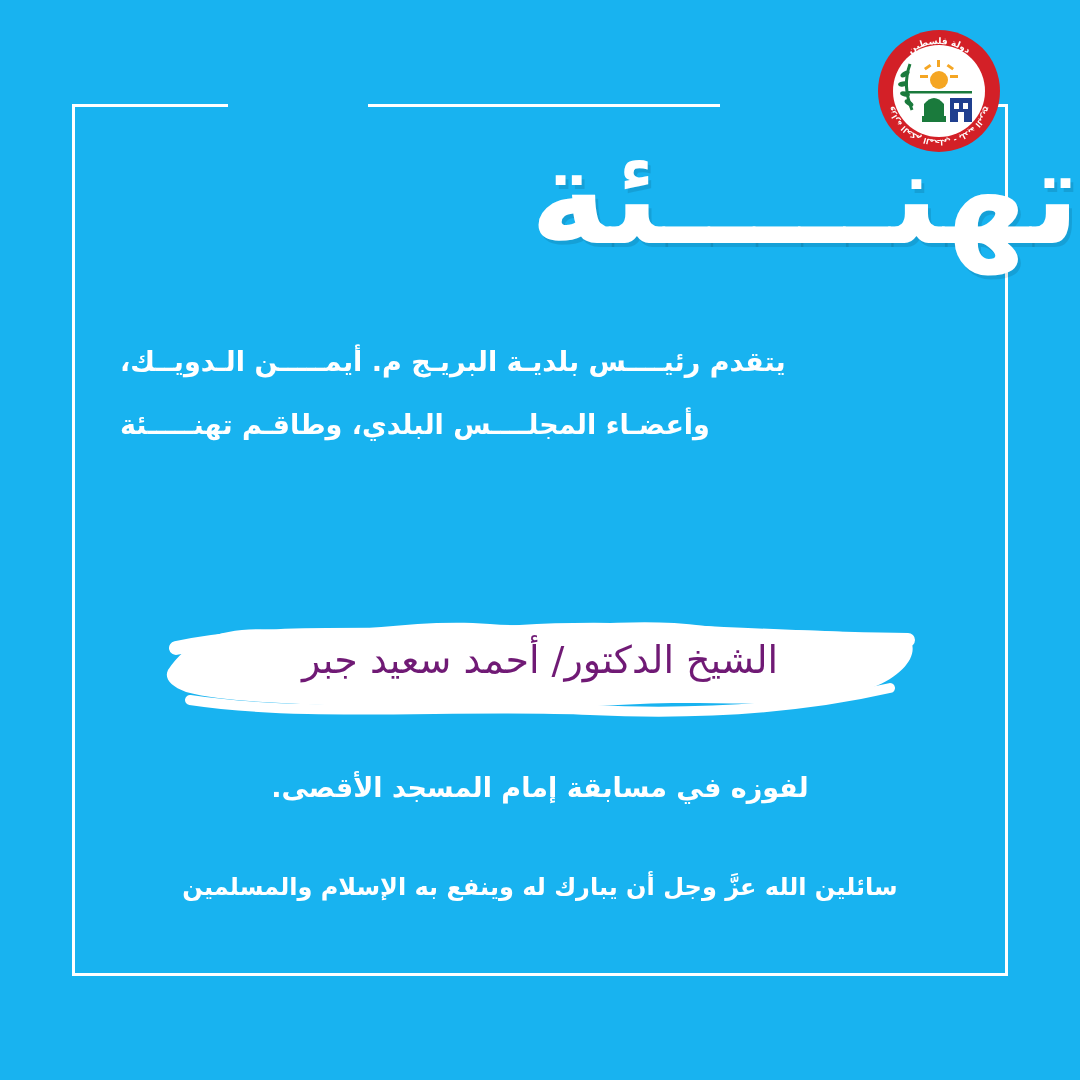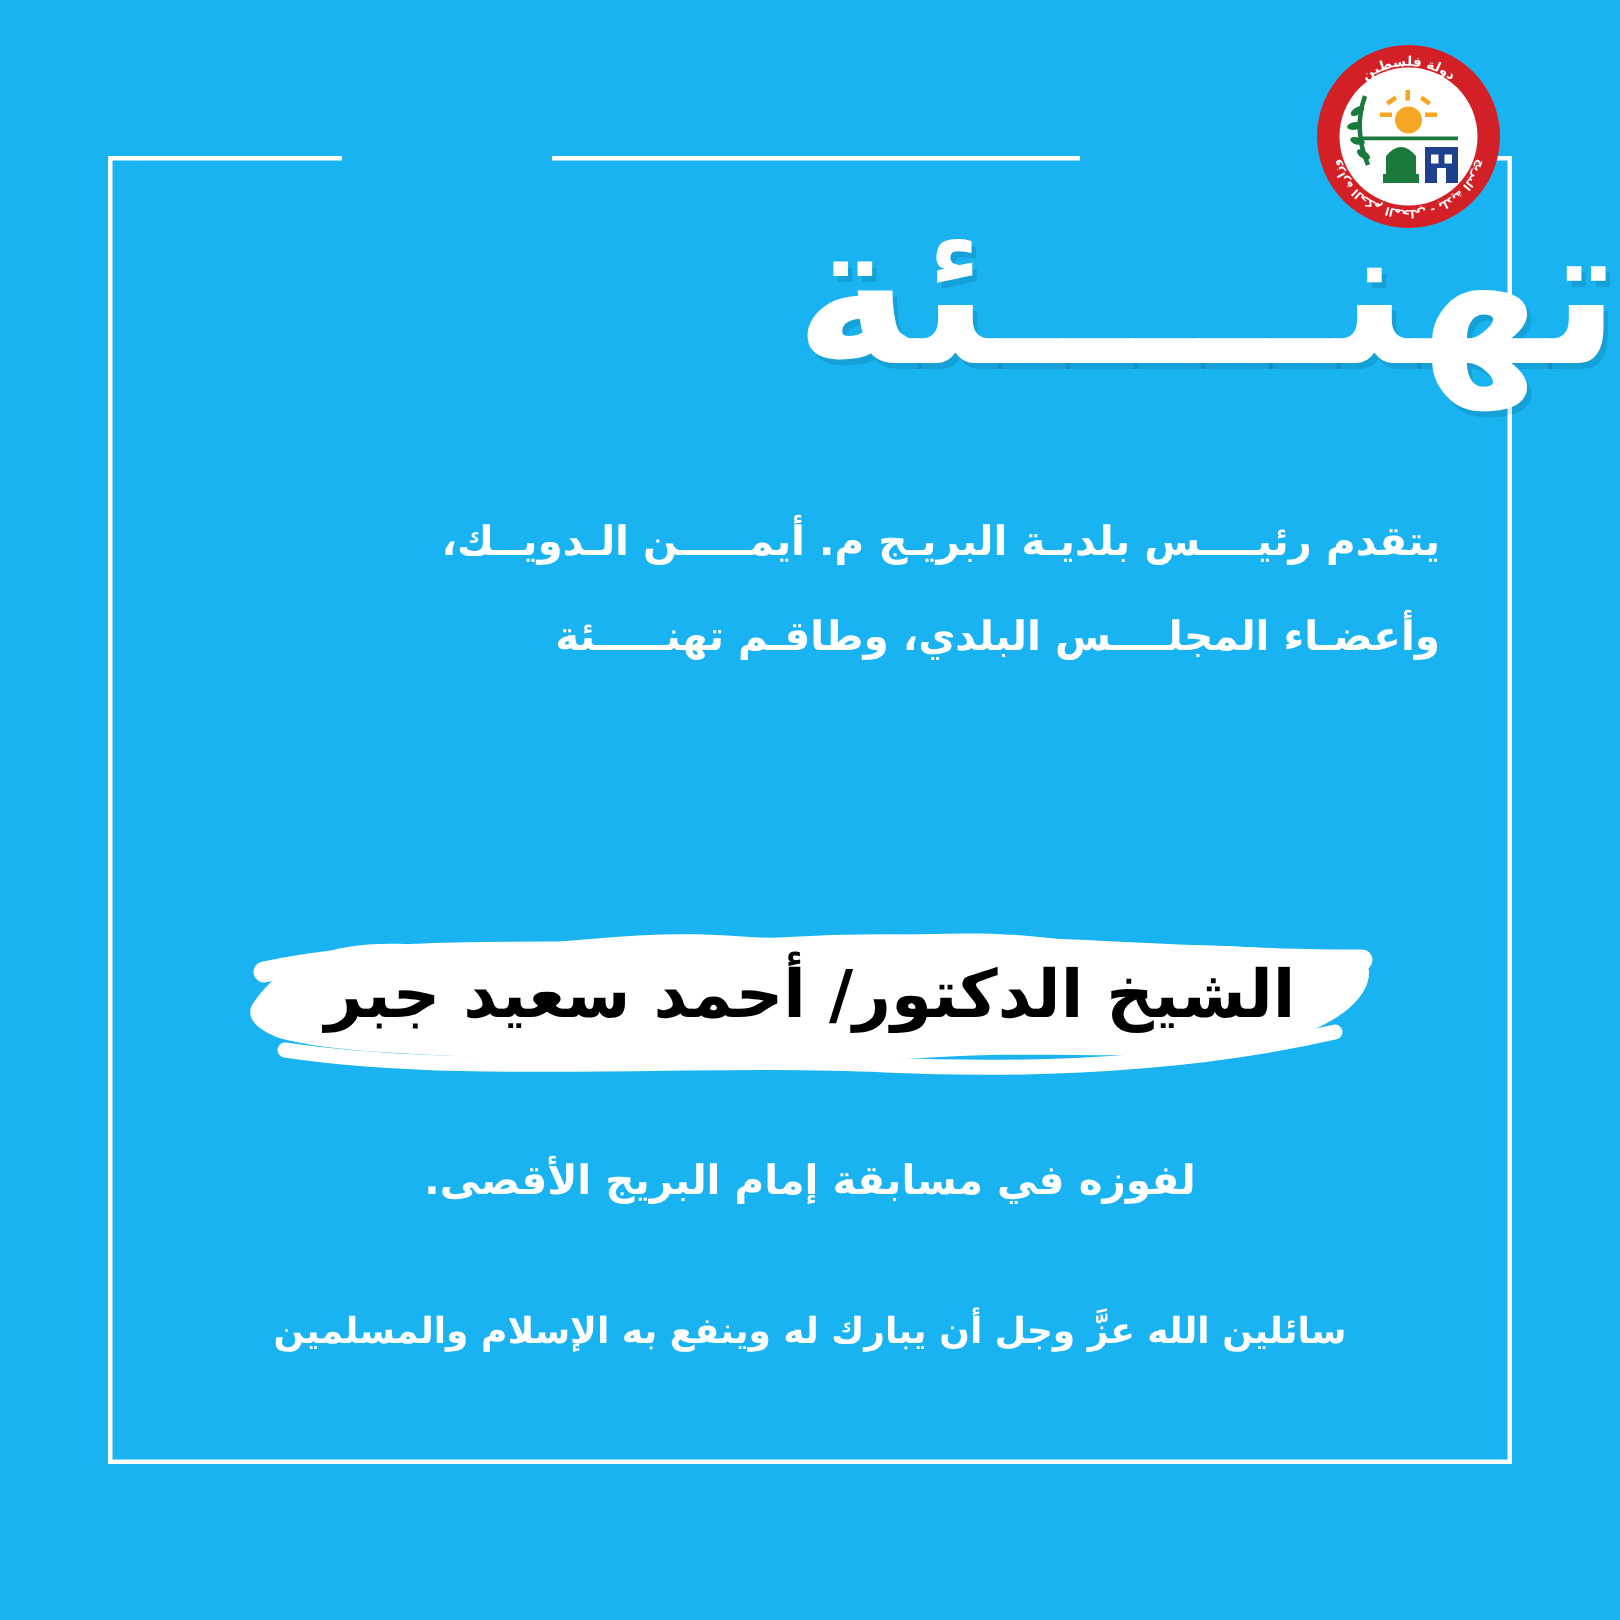--- a/index.html
+++ b/index.html
@@ -72,21 +72,21 @@
     line-height: 1.15;
     text-shadow: 3px 4px 0 rgba(0, 0, 0, 0.10);
   }
 
   
   .intro {
     position: absolute;
     top: 330px;
     left: 120px;
     right: 120px;
-    text-align: right;
+    text-align: left;
     color: #ffffff;
     font-size: 27px;
     font-weight: bold;
     line-height: 2.35;
     letter-spacing: 0.5px;
   }
   .intro .line {
     display: block;
     white-space: nowrap;
   }
@@ -109,23 +109,23 @@
     transform: translateX(-50%);
     width: 760px;
     height: 130px;
   }
   .name-text {
     position: absolute;
     left: 0;
     right: 0;
     top: 38px;
     text-align: center;
-    color: #000000;
-    font-size: 44px;
-    font-weight: bold;
+    color: #701a75;
+    font-size: 38px;
+    font-weight: normal;
     letter-spacing: 0.5px;
     z-index: 2;
   }
 
   
   .closing {
     position: absolute;
     top: 762px;
     left: 120px;
     right: 120px;
@@ -220,17 +220,17 @@
                C 390 108, 300 116, 210 108
                C 140 102, 70 104, 26 92
                C 10 86, 4 78, 8 70 Z" fill="#ffffff"></path>
       <path d="M16 48 C 120 26, 240 40, 360 32 C 480 24, 610 40, 748 40" stroke="#ffffff" stroke-width="14" fill="none" stroke-linecap="round"></path>
       <path d="M30 100 C 150 118, 300 104, 430 110 C 560 116, 660 104, 730 88" stroke="#ffffff" stroke-width="10" fill="none" stroke-linecap="round"></path>
     </svg>
     <div class="name-text">الشيخ الدكتور/ أحمد سعيد جبر</div>
   </div>
 
   <div class="closing">
-    <span class="c1">لفوزه في مسابقة إمام البريج الأقصى.</span>
+    <span class="c1">لفوزه في مسابقة إمام المسجد الأقصى.</span>
     <span class="c2">سائلين الله عزَّ وجل أن يبارك له وينفع به الإسلام والمسلمين</span>
   </div>
 
 </div>
 
 </body></html>

